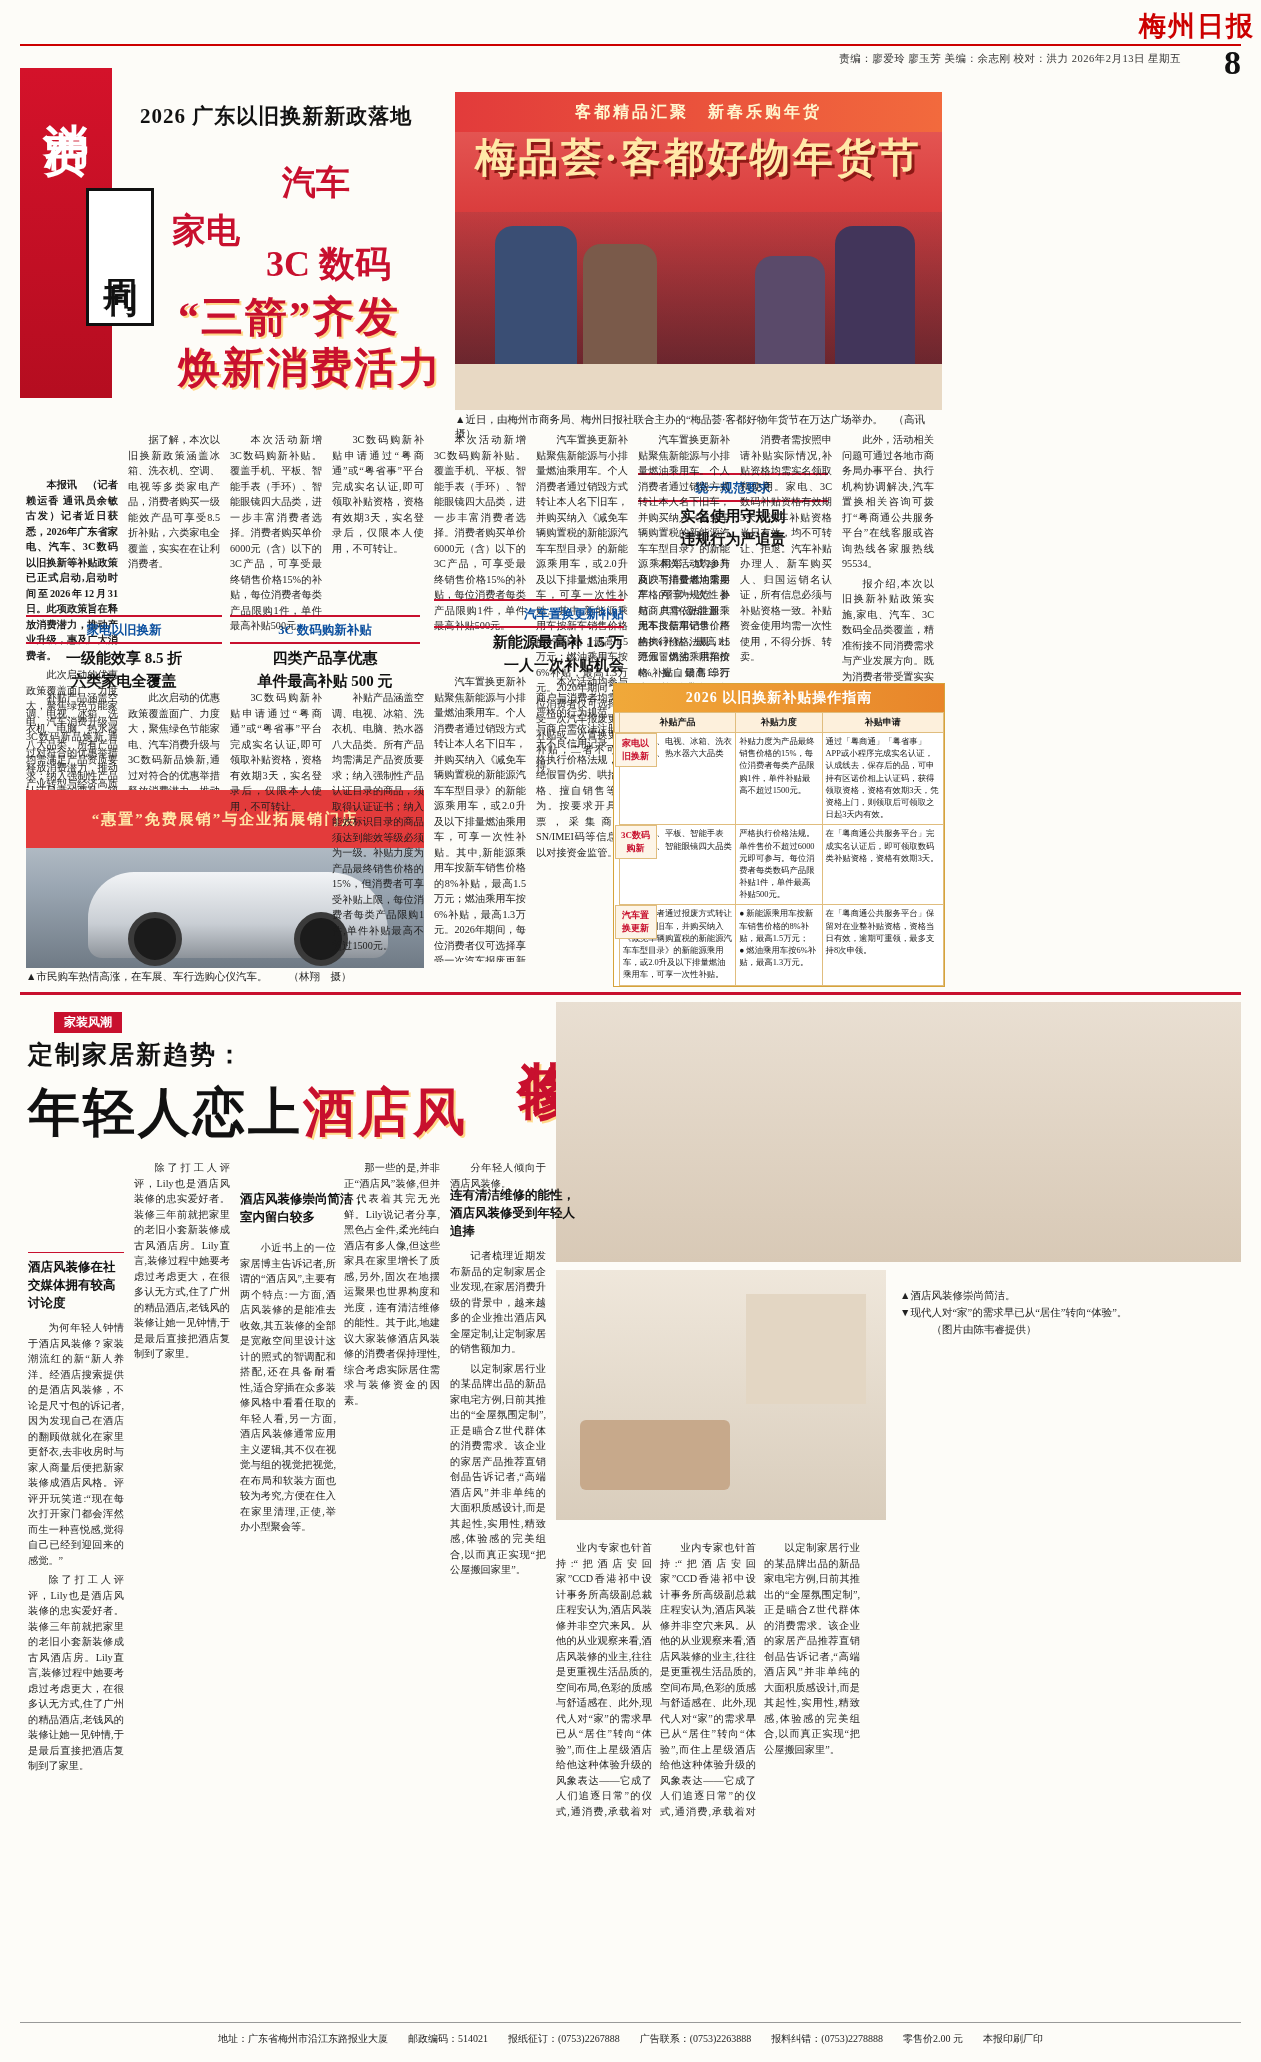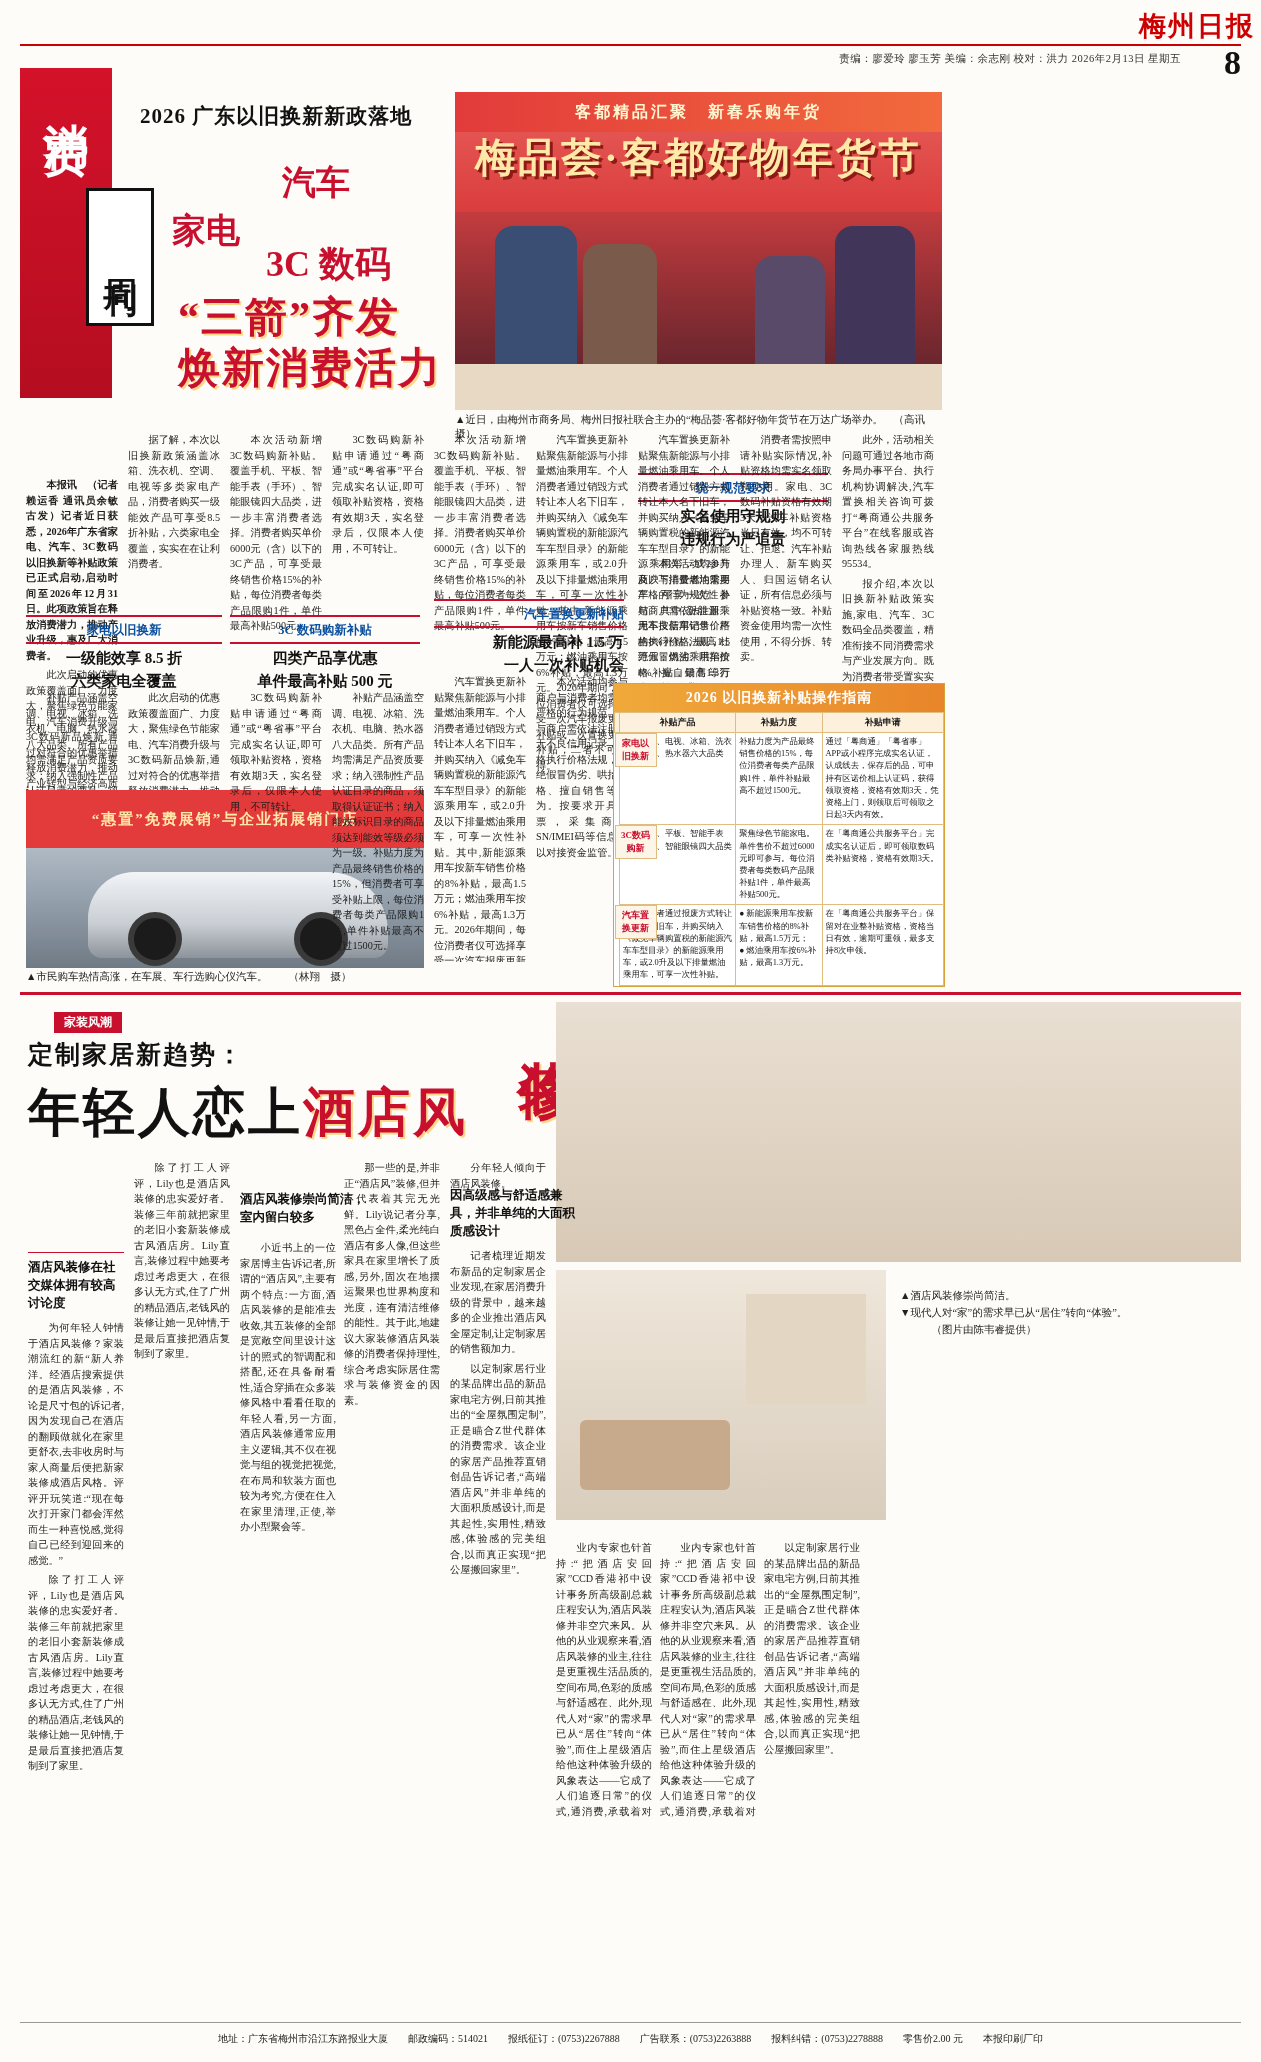--- a/index.html
+++ b/index.html
@@ -264,21 +264,21 @@
       <tbody>
         <tr>
           <td class="cat">家电以旧换新</td>
           <td>涵盖空调、电视、冰箱、洗衣机、电脑、热水器六大品类</td>
           <td>补贴力度为产品最终销售价格的15%，每位消费者每类产品限购1件，单件补贴最高不超过1500元。</td>
           <td>通过「粤商通」「粤省事」APP或小程序完成实名认证，认成线去，保存后的品，可申持有区诺价相上认证码，获得领取资格，资格有效期3天，凭资格上门，则领取后可领取之日起3天内有效。</td>
         </tr>
         <tr>
           <td class="cat">3C数码购新</td>
           <td>覆盖手机、平板、智能手表（手环）、智能眼镜四大品类</td>
-          <td>聚焦绿色节能家电。单件售价不超过6000元即可参与。每位消费者每类数码产品限补贴1件，单件最高补贴500元。</td>
+          <td>严格执行价格法规。单件售价不超过6000元即可参与。每位消费者每类数码产品限补贴1件，单件最高补贴500元。</td>
           <td>在「粤商通公共服务平台」完成实名认证后，即可领取数码类补贴资格，资格有效期3天。</td>
         </tr>
         <tr>
           <td class="cat">汽车置换更新</td>
           <td>个人消费者通过报废方式转让本人名下旧车，并购买纳入《减免车辆购置税的新能源汽车车型目录》的新能源乘用车，或2.0升及以下排量燃油乘用车，可享一次性补贴。</td>
           <td style="white-space:pre-line">● 新能源乘用车按新车销售价格的8%补贴，最高1.5万元；
 ● 燃油乘用车按6%补贴，最高1.3万元。</td>
           <td>在「粤商通公共服务平台」保留对在业整补贴资格，资格当日有效，逾期可重领，最多支持8次申领。</td>
         </tr>
       </tbody>
@@ -326,21 +326,21 @@
 
   <div style="position:absolute;left:240px;top:1190px;width:132px;font-size:12.5px;font-weight:bold;line-height:1.45;color:#111;">酒店风装修崇尚简洁，室内留白较多</div>
 
   <div class="col" style="left:240px;top:1240px;width:96px;height:580px;overflow:hidden;">
     <p>小近书上的一位家居博主告诉记者,所谓的“酒店风”,主要有两个特点:一方面,酒店风装修的是能准去收敛,其五装修的全部是宽敞空间里设计这计的照式的智调配和搭配,还在具备耐看性,适合穿插在众多装修风格中看看任取的年轻人看,另一方面,酒店风装修通常应用主义逻辑,其不仅在视觉与组的视觉把视觉,在布局和软装方面也较为考究,方便在住入在家里清理,正使,举办小型聚会等。</p>
   </div>
   <div class="col" style="left:344px;top:1160px;width:96px;height:660px;overflow:hidden;">
     <p>那一些的是,并非正“酒店风”装修,但并不代表着其完无光鲜。Lily说记者分享,黑色占全件,柔光纯白酒店有多人像,但这些家具在家里增长了质感,另外,固次在地摆运聚果也世界构度和光度，连有清洁维修的能性。其于此,地建议大家装修酒店风装修的消费者保持理性,综合考虑实际居住需求与装修资金的因素。</p>
   </div>
 
-  <div style="position:absolute;left:450px;top:1186px;width:132px;font-size:12.5px;font-weight:bold;line-height:1.45;color:#111;">因高级感与舒适感兼具，并非单纯的大面积质感设计</div>
+  <div style="position:absolute;left:450px;top:1186px;width:132px;font-size:12.5px;font-weight:bold;line-height:1.45;color:#111;">连有清洁维修的能性，酒店风装修受到年轻人追捧</div>
 
   <div class="col" style="left:450px;top:1160px;width:96px;height:30px;overflow:hidden;">
     <p>分年轻人倾向于酒店风装修。</p>
   </div>
   <div class="col" style="left:450px;top:1248px;width:96px;height:570px;overflow:hidden;">
     <p>记者梳理近期发布新品的定制家居企业发现,在家居消费升级的背景中，越来越多的企业推出酒店风全屋定制,让定制家居的销售额加力。</p>
     <p>以定制家居行业的某品牌出品的新品家电宅方例,日前其推出的“全屋氛围定制”,正是瞄合Z世代群体的消费需求。该企业的家居产品推荐直销创品告诉记者,“高端酒店风”并非单纯的大面积质感设计,而是其起性,实用性,精致感,体验感的完美组合,以而真正实现“把公屋搬回家里”。</p>
   </div>
   <div class="col" style="left:556px;top:1540px;width:96px;height:280px;overflow:hidden;">
     <p>业内专家也针首持:“把酒店安回家”CCD香港祁中设计事务所高级副总裁庄程安认为,酒店风装修并非空穴来风。从他的从业观察来看,酒店风装修的业主,往往是更重视生活品质的,空间布局,色彩的质感与舒适感在、此外,现代人对“家”的需求早已从“居住”转向“体验”,而住上星级酒店给他这种体验升级的风象表达——它成了人们追逐日常”的仪式,通消费,承载着对精致与温度的想象。</p>

